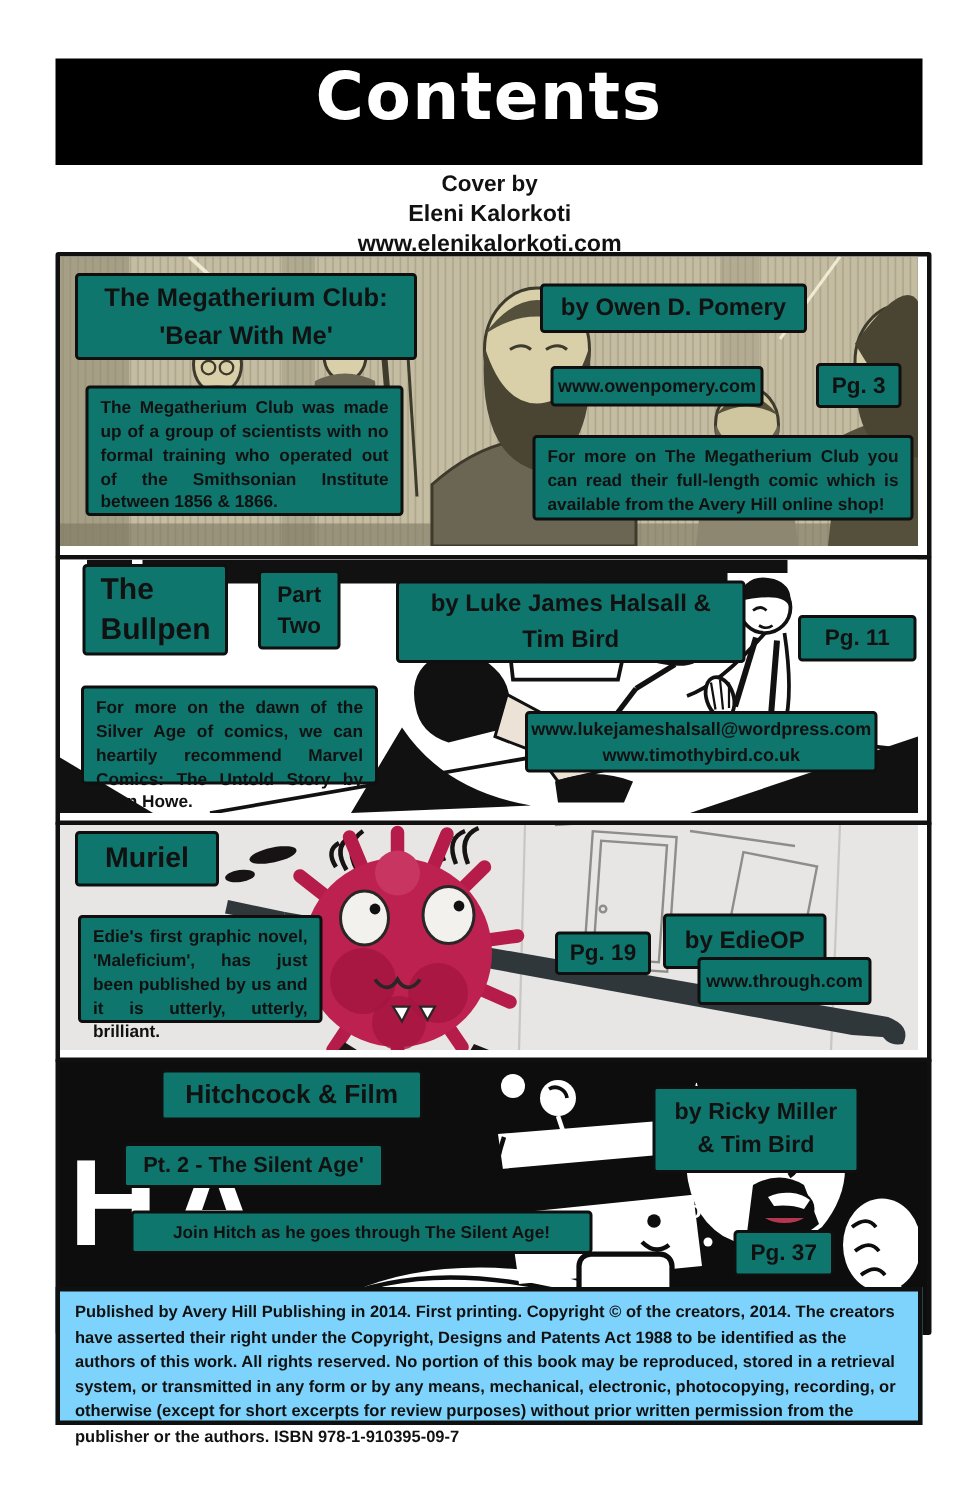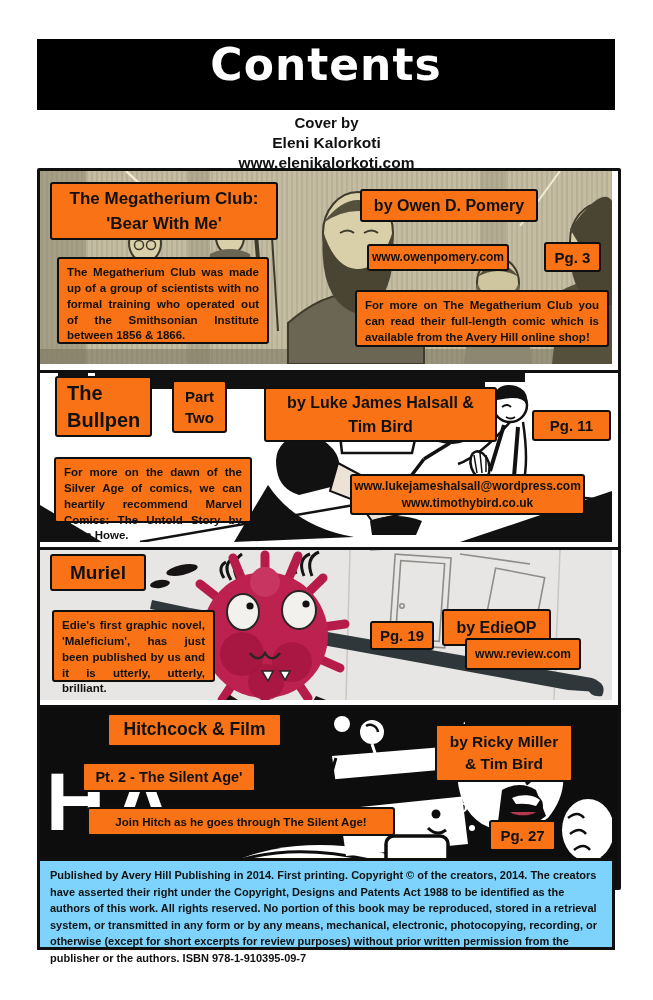--- a/index.html
+++ b/index.html
@@ -8,21 +8,21 @@
   .abs{position:absolute;}
   .header-bar{left:37px;top:39px;width:578px;height:71px;background:#000;
               display:flex;align-items:flex-start;justify-content:center;}
   .header-bar .t{color:#fff;font-family:"DejaVu Sans",sans-serif;font-size:44px;
                  font-weight:600;letter-spacing:1px;}
   .cover-credit{left:0;top:113px;width:653px;text-align:center;line-height:1.3;}
   .cover-credit .l1{font-size:15px;font-weight:600;}
   .cover-credit .l2,.cover-credit .l3{font-size:15.5px;font-weight:700;}
   .panel{border:3px solid #101010;border-radius:2px;background:#fff;overflow:hidden;}
   .panel svg{position:absolute;left:0;top:0;}
-  .bx{position:absolute;background:#f97316;border:2.5px solid #0f0f0f;border-radius:3px;
+  .bx{position:absolute;background:#0f766e;border:2.5px solid #0f0f0f;border-radius:3px;
       box-sizing:border-box;display:flex;align-items:center;justify-content:center;
       text-align:center;z-index:3;}
   .pre{white-space:pre-line;}
   .t-title{font-weight:700;font-size:17px;line-height:1.5;}
   .t-title-sm{font-weight:700;font-size:18px;line-height:1.35;}
   .t-by{font-weight:600;font-size:16px;line-height:1.45;}
   .t-pg{font-weight:600;font-size:15px;}
   .t-url{font-weight:700;font-size:12px;line-height:1.4;}
   .t-desc{font-weight:700;font-size:11.5px;line-height:1.38;text-align:justify;
           display:block;padding:6px 8px;}
@@ -237,21 +237,21 @@
     <div class="bx t-by" style="left:402px;top:11px;width:109px;height:37px;margin-top:48px;">
       <span>by EdieOP</span>
     </div>
     <div class="bx" style="left:12px;top:60px;width:163px;height:72px;align-items:flex-start;">
       <span class="t-desc">Edie's first graphic novel, 'Maleficium', has just been published by us and it is utterly, utterly, brilliant.</span>
     </div>
     <div class="bx t-pg" style="left:330px;top:71px;width:64px;height:29px;">
       <span>Pg. 19</span>
     </div>
     <div class="bx t-url" style="left:425px;top:88px;width:116px;height:32px;">
-      <span>www.review.com</span>
+      <span>www.through.com</span>
     </div>
   </div>
 
   <div class="abs panel" style="left:37px;top:705px;width:578px;height:179px;background:#0d0d0d;">
     <svg width="572" height="173" viewBox="0 0 572 173">
       <rect width="572" height="173" fill="#0d0d0d"></rect>
       <text x="6" y="122" font-family="Liberation Sans, sans-serif" font-size="82" font-weight="700" fill="#ffffff" letter-spacing="8">HA</text>
 
       <ellipse cx="280" cy="192" rx="120" ry="55" fill="#ffffff"></ellipse>
       <path d="M180,160 q60,-28 150,-8" stroke="#0d0d0d" stroke-width="3" fill="none"></path>
@@ -292,21 +292,21 @@
       <span>Pt. 2 - The Silent Age'</span>
     </div>
     <div class="bx" style="left:47px;top:99px;width:308px;height:29px;font-size:11.5px;font-weight:700;">
       <span>Join Hitch as he goes through The Silent Age!</span>
     </div>
     <div class="bx t-by pre" style="left:395px;top:16px;width:138px;height:58px;font-size:15.5px;">
       <span class="pre">by Ricky Miller
 &amp; Tim Bird</span>
     </div>
     <div class="bx t-pg" style="left:449px;top:112px;width:67px;height:31px;">
-      <span>Pg. 27</span>
+      <span>Pg. 37</span>
     </div>
   </div>
 
   <div class="abs footer-box">
     <div class="t">Published by Avery Hill Publishing in 2014. First printing.  Copyright © of the creators, 2014. The creators have asserted their right under the Copyright, Designs and Patents Act 1988 to be identified as the authors of this work.  All rights reserved. No portion of this book may be reproduced, stored in a retrieval system, or transmitted in any form or by any means, mechanical, electronic, photocopying, recording, or otherwise (except for short excerpts for review purposes) without prior written permission from the publisher or the authors.  ISBN 978-1-910395-09-7</div>
   </div>
 
 </div>
 
 </body></html>

